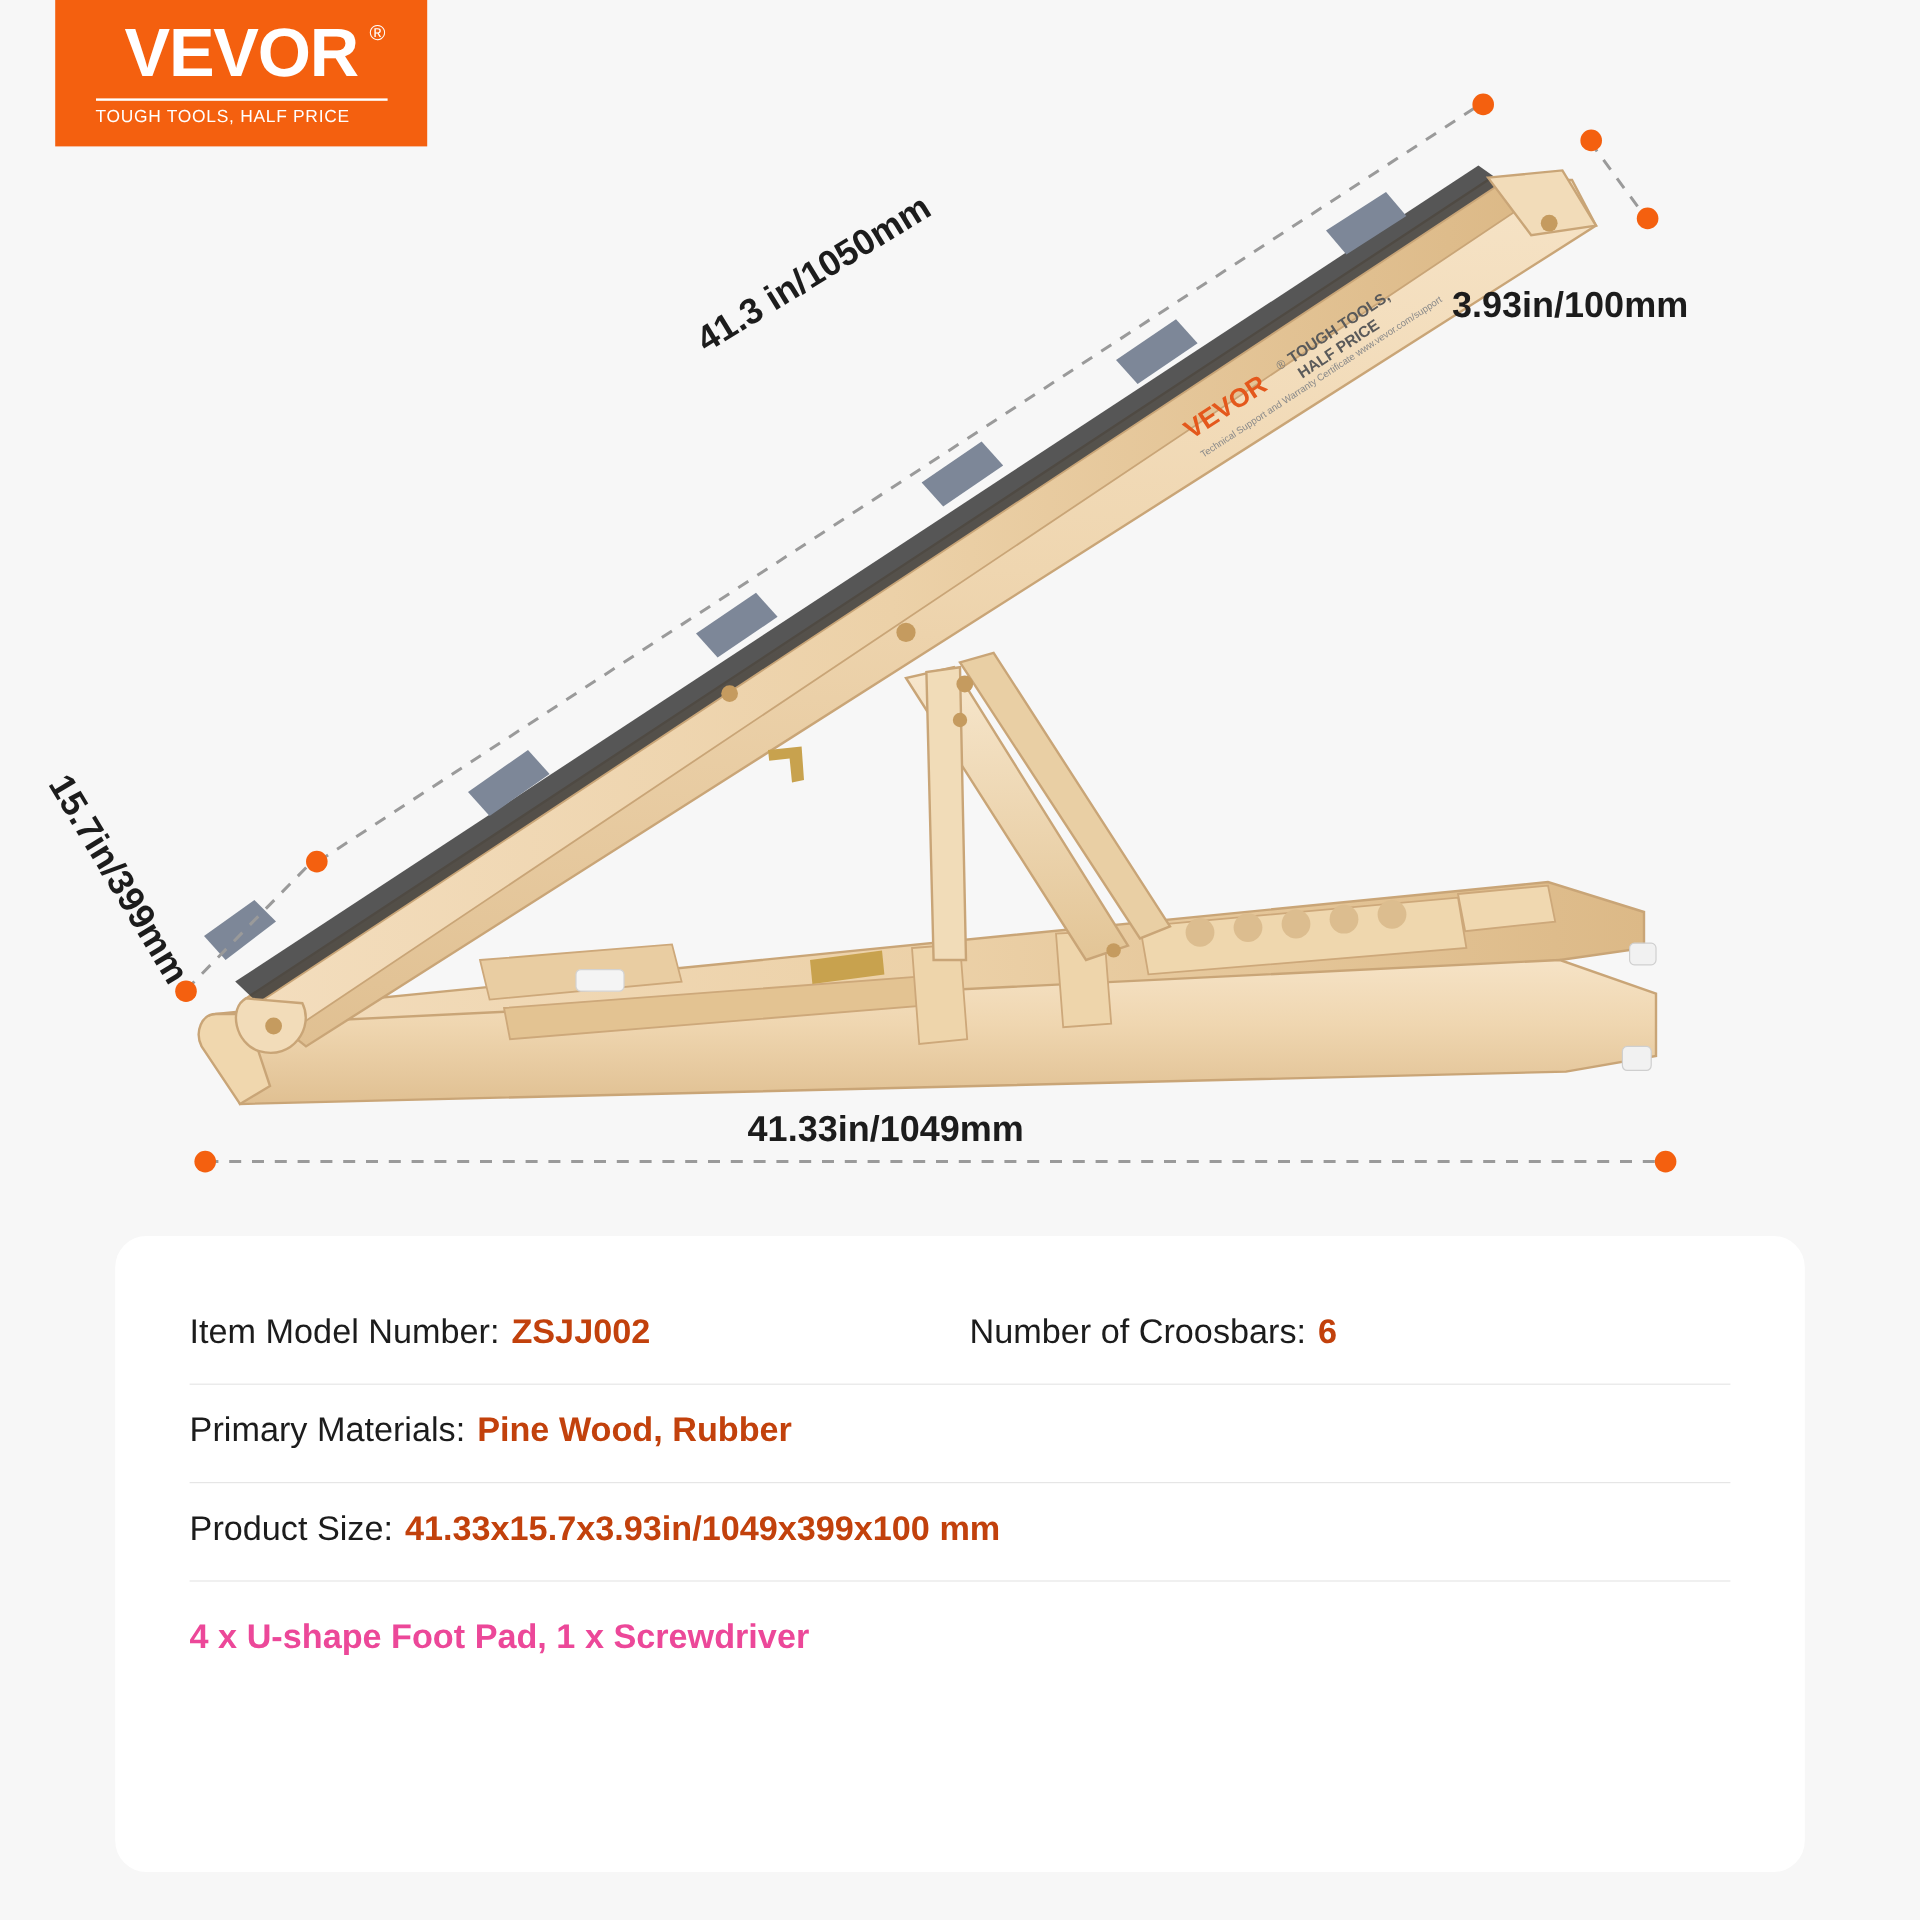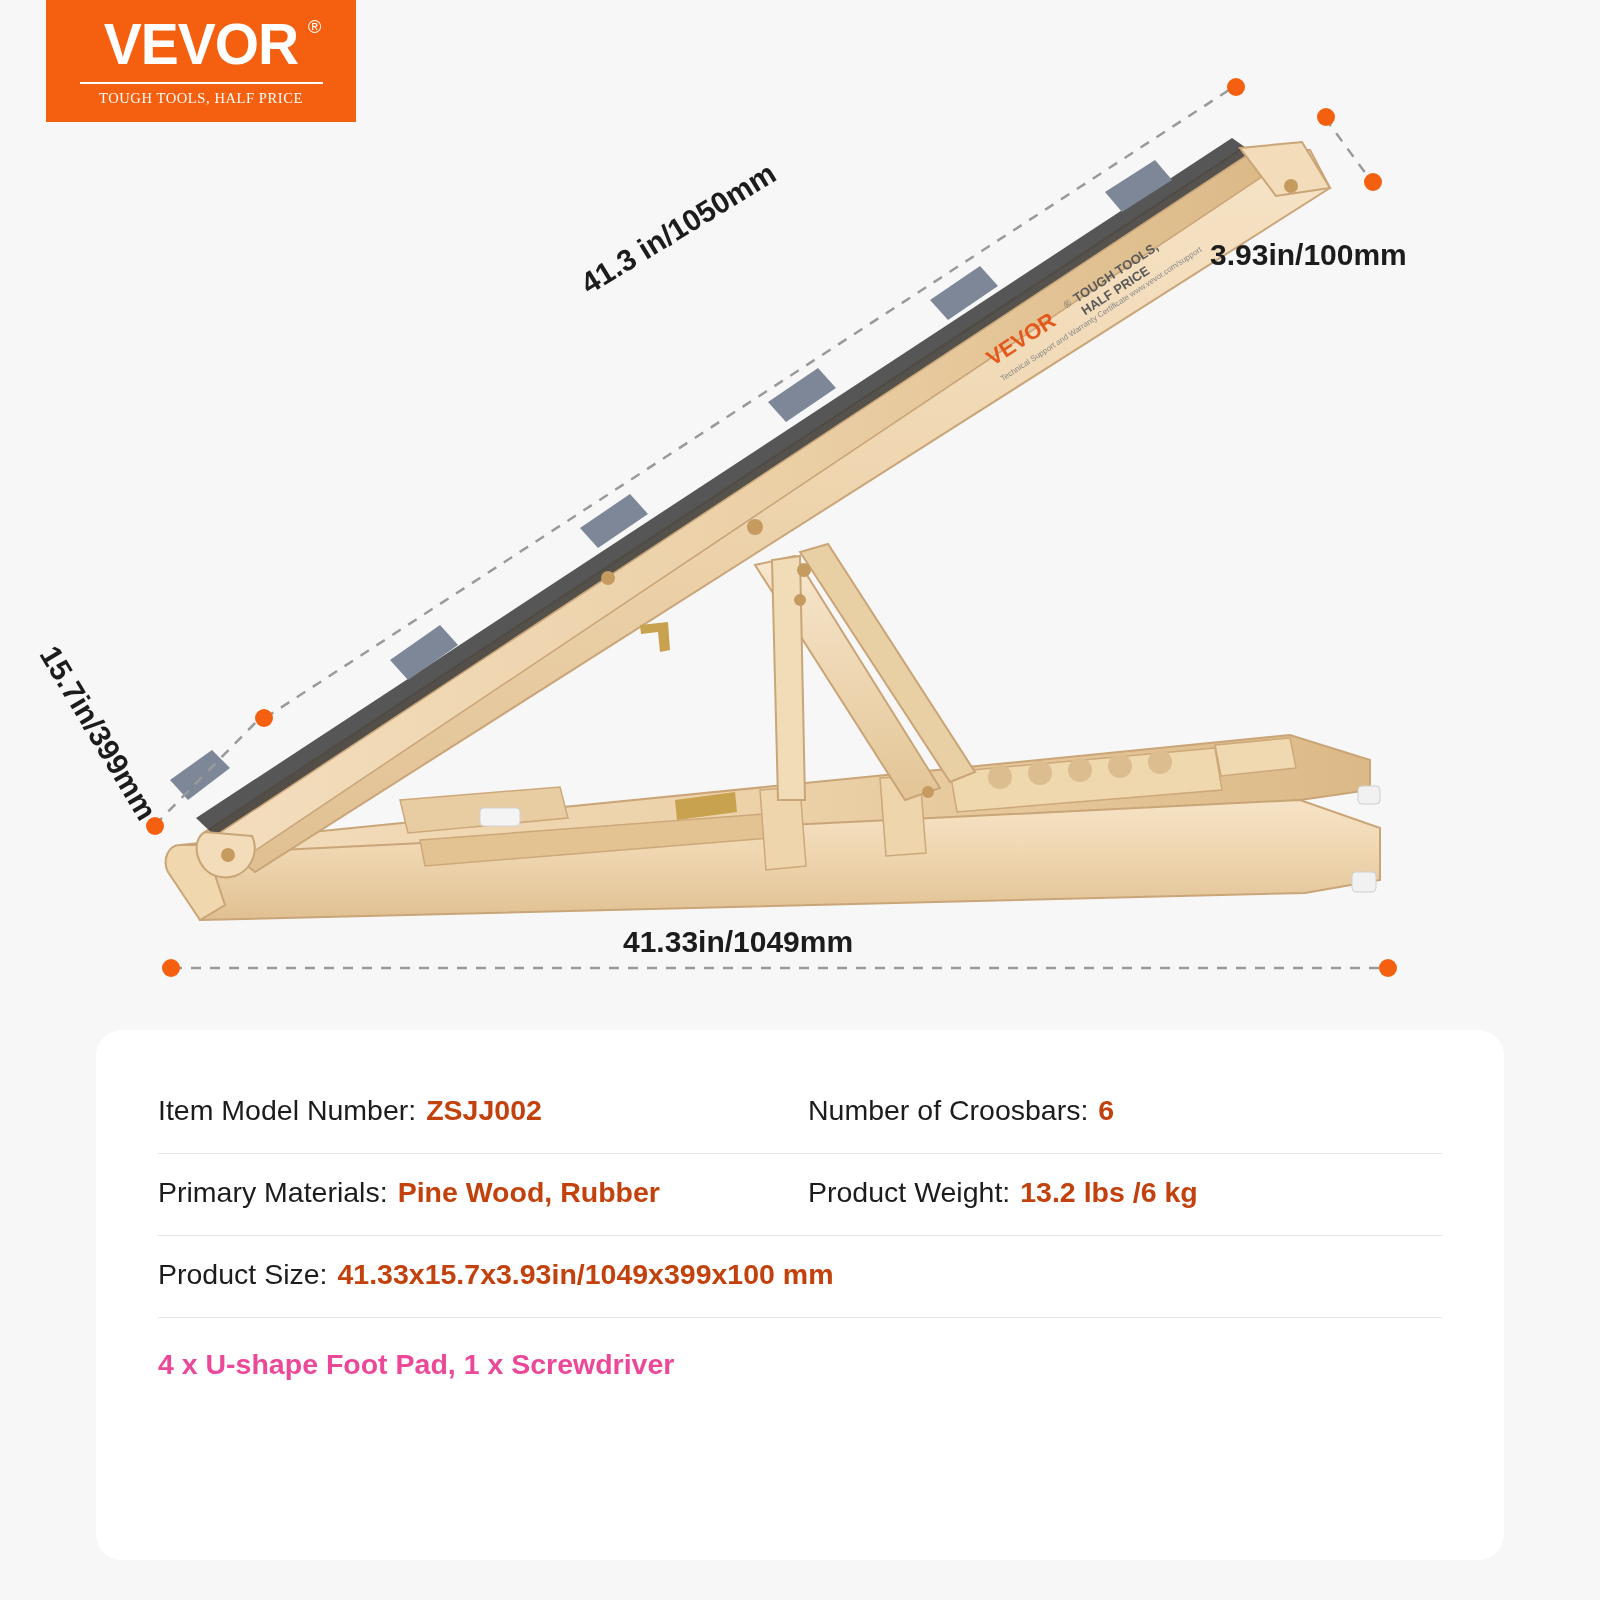--- a/index.html
+++ b/index.html
@@ -44,22 +44,21 @@
     font-weight: normal;
   }
   .logo-tag {
     margin-top: 9px;
     font-size: 14.5px;
     color: #ffffff;
     letter-spacing: 0.6px;
     border-top: 2px solid #ffffff;
     padding-top: 6px;
     width: 243px;
-    text-align: center;
-    font-family: Liberation Serif, serif;
+    text-align: left;
   }
 
   
   .hero {
     position: absolute;
     left: 0;
     top: 0;
     width: 1600px;
     height: 1010px;
   }
@@ -280,24 +279,20 @@
         <span class="lbl">Number of Croosbars:</span>
         <span class="val">6</span>
       </div>
     </div>
 
     <div class="spec-row">
       <div class="spec-cell first">
         <span class="lbl">Primary Materials:</span>
         <span class="val">Pine Wood, Rubber</span>
       </div>
-      <div class="spec-cell">
-        <span class="lbl">Product Weight:</span>
-        <span class="val">13.2 lbs /6 kg</span>
-      </div>
     </div>
 
     <div class="spec-row">
       <div class="spec-cell">
         <span class="lbl">Product Size:</span>
         <span class="val">41.33x15.7x3.93in/1049x399x100 mm</span>
       </div>
     </div>
 
     <div class="accessories">4 x U-shape Foot Pad, 1 x Screwdriver</div>

